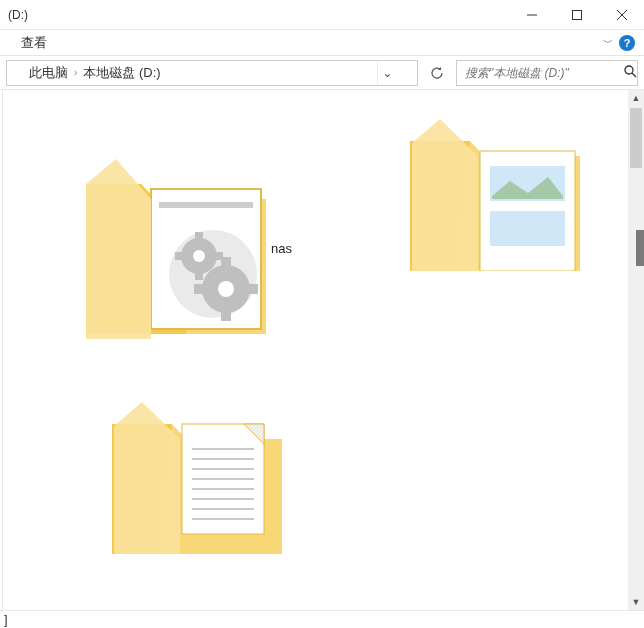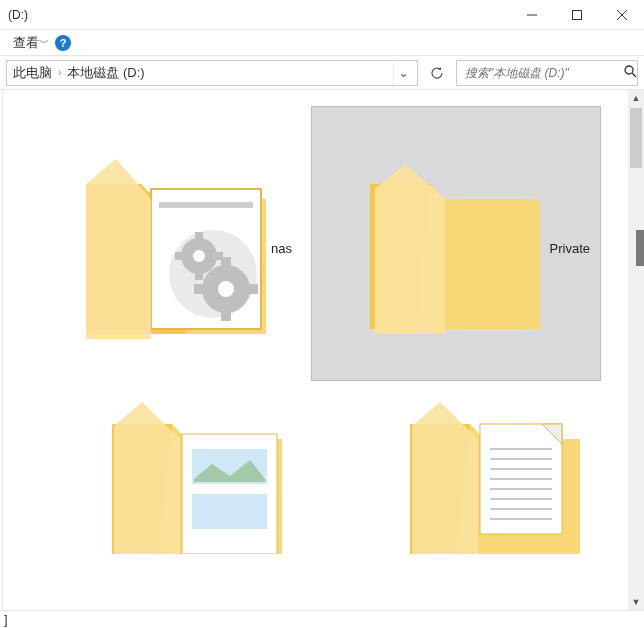--- a/index.html
+++ b/index.html
@@ -29,21 +29,22 @@
     height: 30px;
     display: flex;
     align-items: center;
     justify-content: center;
     color: #333;
   }
   .ribbon {
     height: 26px;
     display: flex;
     align-items: center;
-    padding: 0 1px;
+    justify-content: space-between;
+    padding: 0 9px;
     border-bottom: 1px solid #e5e5e5;
   }
   .tabs { display: flex; gap: 14px; padding-left: 12px; }
   .tab { font-size: 13px; color: #333; }
   .ribbon-right { display: flex; align-items: center; gap: 6px; }
   .help-icon {
     width: 16px; height: 16px; border-radius: 50%;
     background: #1979ca; color: #fff;
     display: flex; align-items: center; justify-content: center;
     font-size: 11px; font-weight: bold;
@@ -55,21 +56,21 @@
     gap: 6px;
     padding: 3px 6px;
     border-bottom: 1px solid #e8e8e8;
   }
   .addr-box {
     flex: 1;
     height: 26px;
     border: 1px solid #ccc;
     display: flex;
     align-items: center;
-    padding: 0 4px;
+    padding: 0 20px;
   }
   .crumb { padding: 0 2px; color: #333; font-size: 13px; }
   .crumb-sep { color: #888; padding: 0 4px; font-size: 10px; }
   .addr-drop {
     width: 20px; height: 100%;
     display: flex; align-items: center; justify-content: center;
     border-left: 1px solid #eee; margin-left: auto; color: #555;
   }
   .refresh-btn {
     width: 26px; height: 26px; display: flex;
@@ -217,28 +218,20 @@
               <rect x="-5" y="20" width="10" height="12"></rect>
               <rect x="-32" y="-5" width="12" height="10"></rect>
               <rect x="20" y="-5" width="12" height="10"></rect>
             </g>
         </g>
         <path d="M35 15 L70 55 L70 195 L5 195 L5 40 Z" fill="#fbe29c" opacity="0.9"></path>
       </svg>
       <span class="label">nas</span>
     </div>
 
-    <div class="item selected">
-      <svg class="folder-svg" viewBox="0 0 190 200">
-        <path d="M10 40 L70 40 L84 55 L180 55 L180 185 L10 185 Z" fill="#f8d776"></path>
-        <path d="M10 40 L70 40 L56 185 L10 185 Z" fill="#f3c84d"></path>
-        <path d="M45 20 L85 55 L85 190 L15 190 L15 45 Z" fill="#fbe29c" opacity="0.95"></path>
-      </svg>
-      <span class="label">Private</span>
-    </div>
 
     <div class="item" style="height:170px;">
       <svg class="folder-svg" viewBox="0 0 190 160" style="height:160px;">
         <path d="M10 30 L70 30 L84 45 L180 45 L180 160 L10 160 Z" fill="#f8d776"></path>
         <path d="M10 30 L70 30 L56 160 L10 160 Z" fill="#f3c84d"></path>
         <rect x="80" y="40" width="95" height="120" fill="#fff" stroke="#e0ba4a"></rect>
         <rect x="90" y="55" width="75" height="35" fill="#cfe7f7"></rect>
         <rect x="90" y="100" width="75" height="35" fill="#cfe7f7"></rect>
         <path d="M92 85 L110 70 L128 82 L148 66 L163 85 L163 88 L92 88 Z" fill="#a4c9a8"></path>
         <path d="M40 8 L78 45 L78 160 L12 160 L12 32 Z" fill="#fbe29c" opacity="0.9"></path>

